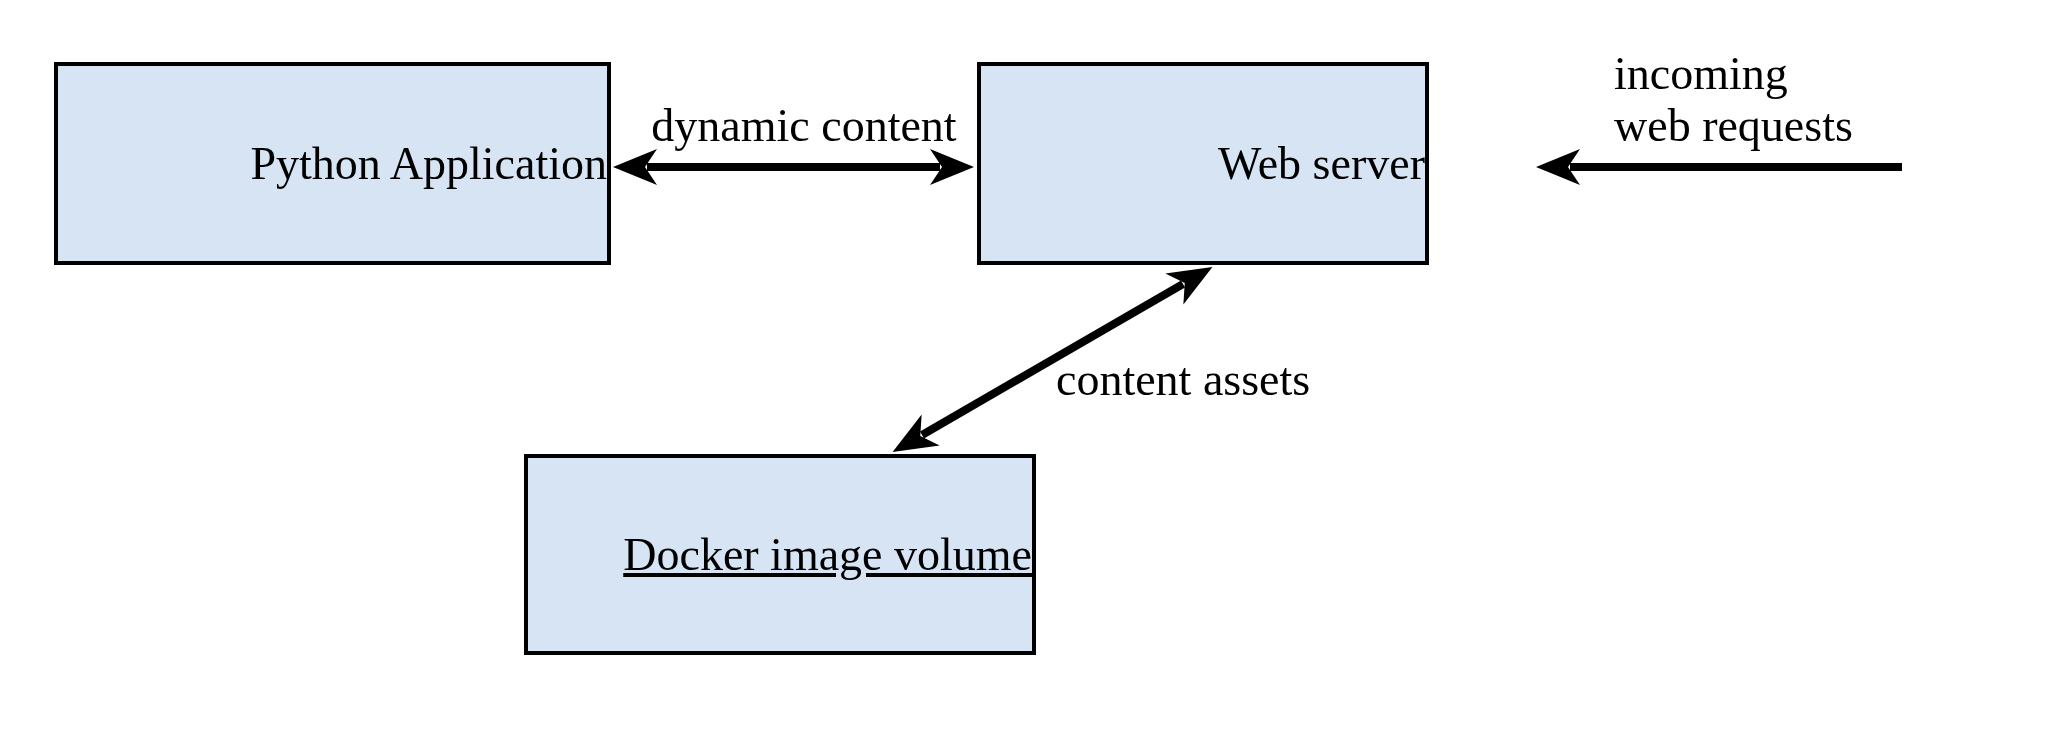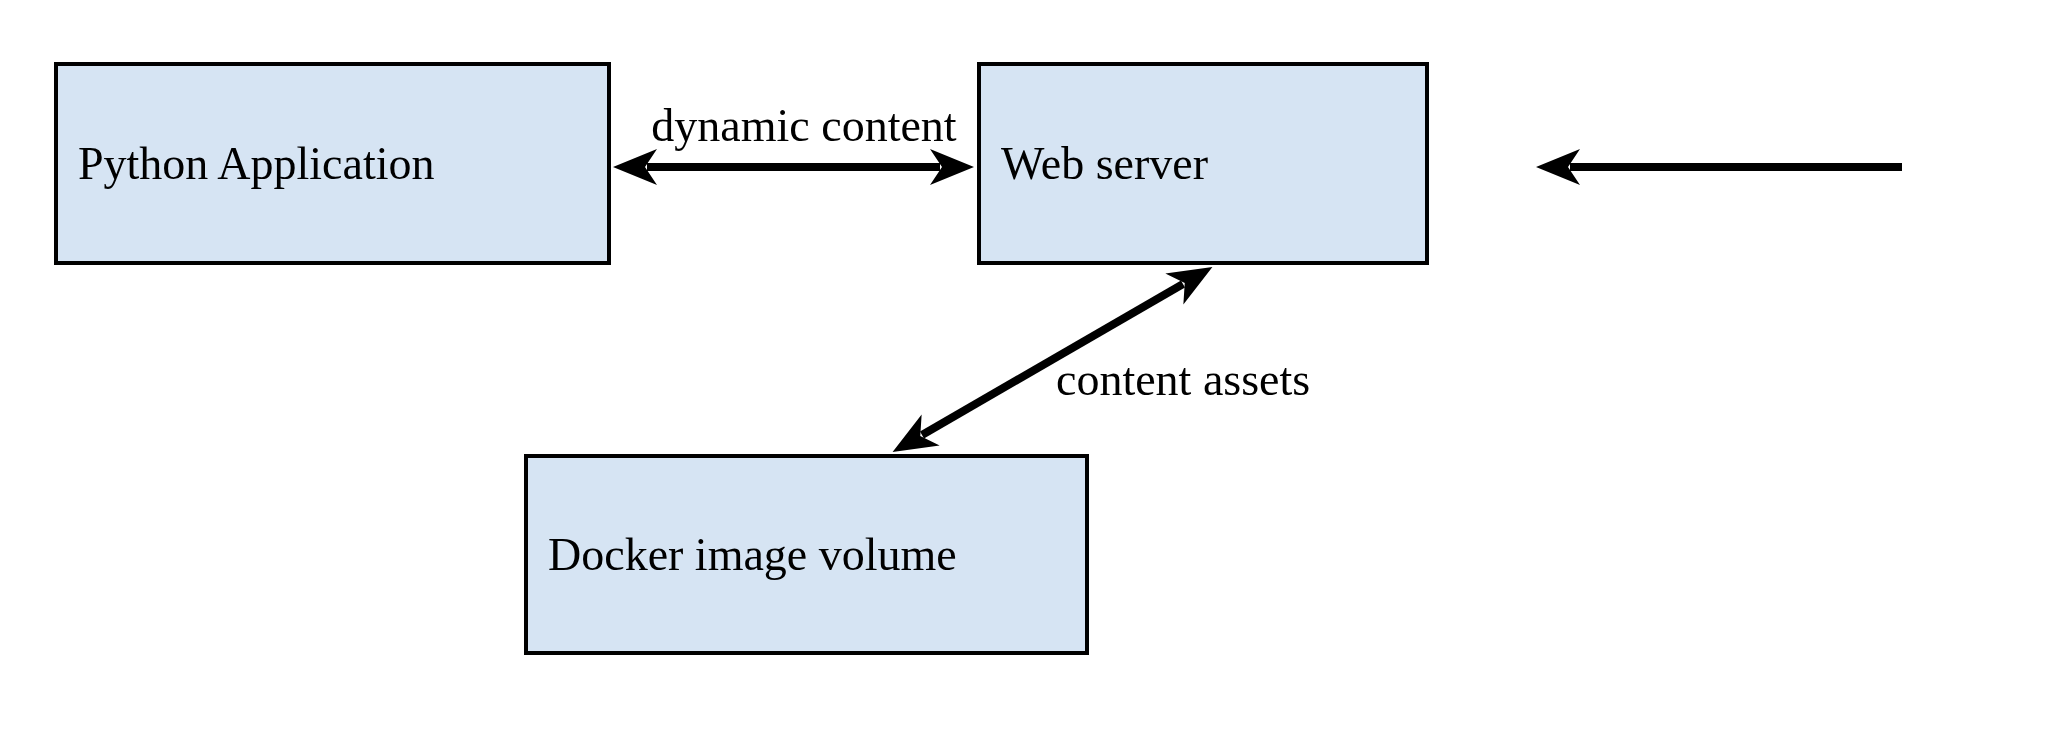--- a/index.html
+++ b/index.html
@@ -16,29 +16,29 @@
     color: #000000;
     overflow: hidden;
   }
   .node {
     position: absolute;
     box-sizing: border-box;
     background: #d6e4f3;
     border: 4px solid #000000;
     display: flex;
     align-items: center;
-    justify-content: flex-start;
+    justify-content: flex-end;
     font-size: 46px;
     line-height: 1;
     text-align: center;
     padding-left: 20px;
   }
   #node-python-application { left: 54px;  top: 62px;  width: 557px; height: 203px; }
   #node-web-server         { left: 977px; top: 62px;  width: 452px; height: 203px; }
-  #node-docker-image-volume{ left: 524px; top: 454px; width: 565px; height: 201px; }
+  #node-docker-image-volume{ left: 524px; top: 454px; width: 512px; height: 201px; text-decoration: underline; }
 
   .edge-label {
     position: absolute;
     font-size: 46px;
     line-height: 52px;
     white-space: pre-line;
   }
   #label-dynamic-content {
     left: 621px; top: 100px; width: 366px;
     text-align: center; white-space: nowrap;
@@ -89,16 +89,18 @@
   <div class="node" id="node-web-server">
     <span>Web server</span>
   </div>
 
   <div class="node" id="node-docker-image-volume">
     <span>Docker image volume</span>
   </div>
 
   <div class="edge-label" id="label-dynamic-content">dynamic content</div>
 
+  <div class="edge-label" id="label-incoming-web-requests">incoming
+web requests</div>
 
   <div class="edge-label" id="label-static-assets">content assets</div>
 
 </div>
 
 </body></html>

